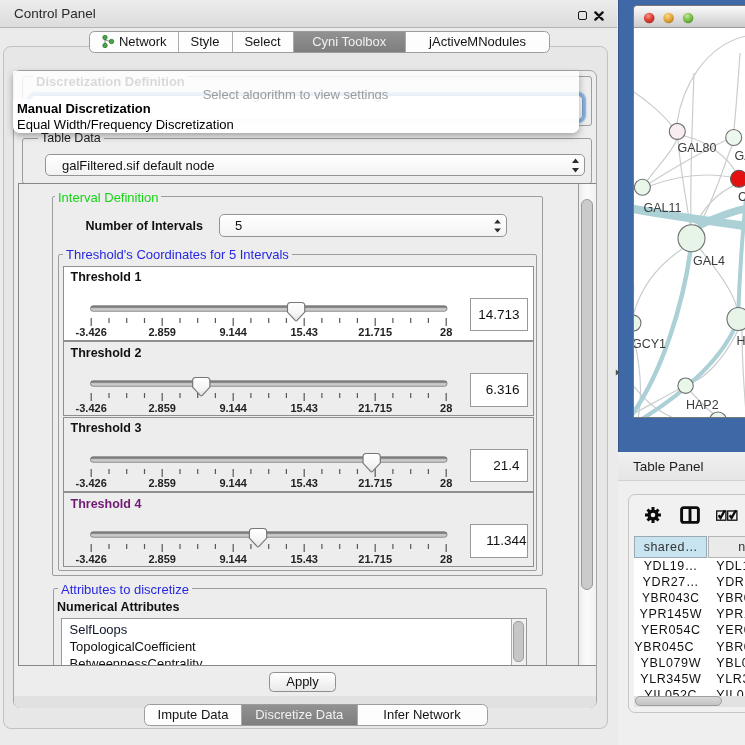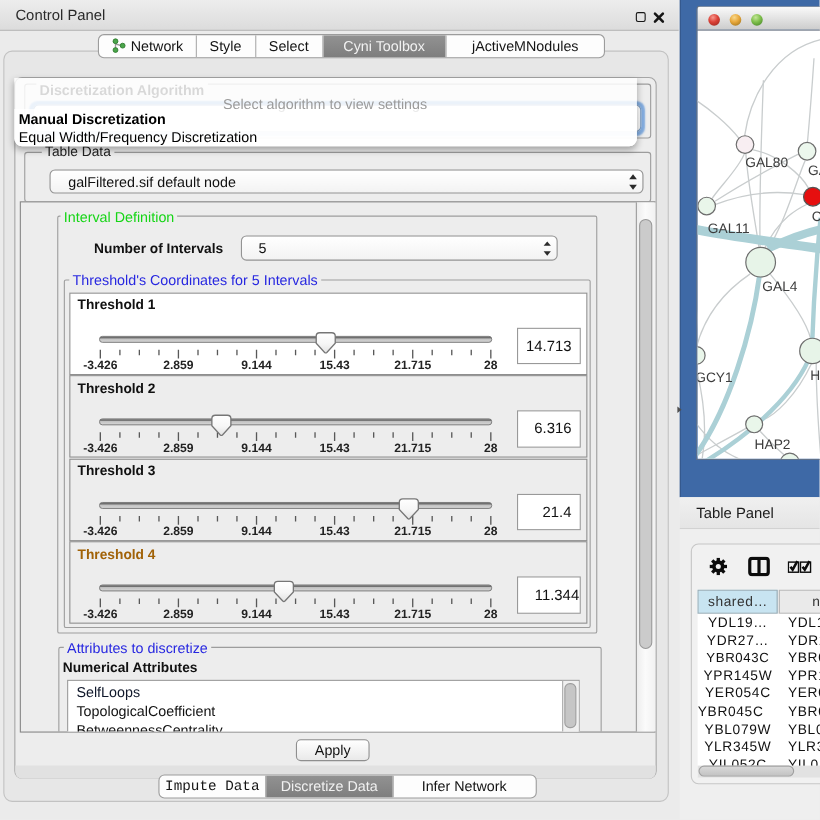--- a/index.html
+++ b/index.html
@@ -31,21 +31,21 @@
         <circle cx="4" cy="11.5" r="2.2" fill="#4aa54a" stroke="#2c7a2c" stroke-width="0.8"></circle>
         <circle cx="10.5" cy="7.5" r="2.2" fill="#4aa54a" stroke="#2c7a2c" stroke-width="0.8"></circle>
       </svg>Network</div>
   <div style="width:54px;">Style</div>
   <div style="width:61px;">Select</div>
   <div class="sel" style="width:112.5px;">Cyni Toolbox</div>
   <div style="width:144px;">jActiveMNodules</div>
 </div>
 
 <div class="grp" style="left:22px;top:75.5px;width:570px;height:50px;"></div>
-<div class="gtitle" style="left:33px;top:74px;font-size:13px;font-weight:bold;color:#111;">Discretization Algorithm</div>
+<div class="gtitle" style="left:33px;top:74px;font-size:13px;font-weight:bold;color:#111;">Discretization Definition</div>
 <div class="cb" style="left:30px;top:95px;width:553px;height:25px;box-shadow:0 0 1.5px 2.8px rgba(110,160,220,0.85);border-color:#7a9cc4;"></div>
 <div class="grp" style="left:22px;top:137.5px;width:570px;height:46.5px;"></div>
 <div class="gtitle" style="left:38px;top:131px;font-size:12.5px;color:#222;">Table Data</div>
 <div class="cb" style="left:45px;top:153.5px;width:540px;height:22.5px;">
   <div class="abs" style="left:16px;top:0;height:22.5px;line-height:22px;font-size:13px;color:#111;">galFiltered.sif default node</div>
   <svg class="abs" style="right:3.5px;top:3.5px;" width="11" height="15" viewBox="0 0 11 15">
       <path d="M5.5 0.5 L9 5 L2 5 Z" fill="#2b2b2b"></path>
       <path d="M5.5 14.5 L9 10 L2 10 Z" fill="#2b2b2b"></path>
     </svg>
 </div>
@@ -143,21 +143,21 @@
         </svg>
         <div class="abs" style="left:-2.8px;top:59.5px;width:60px;text-align:center;font-size:11px;font-weight:bold;color:#222;">-3.426</div>
         <div class="abs" style="left:68.2px;top:59.5px;width:60px;text-align:center;font-size:11px;font-weight:bold;color:#222;">2.859</div>
         <div class="abs" style="left:139.2px;top:59.5px;width:60px;text-align:center;font-size:11px;font-weight:bold;color:#222;">9.144</div>
         <div class="abs" style="left:210.2px;top:59.5px;width:60px;text-align:center;font-size:11px;font-weight:bold;color:#222;">15.43</div>
         <div class="abs" style="left:281.2px;top:59.5px;width:60px;text-align:center;font-size:11px;font-weight:bold;color:#222;">21.715</div>
         <div class="abs" style="left:352.2px;top:59.5px;width:60px;text-align:center;font-size:11px;font-weight:bold;color:#222;">28</div>
         <div class="abs" style="left:406px;top:31px;width:57.5px;height:33.5px;background:#fff;border:1px solid #999;font-size:13.5px;color:#111;line-height:32px;text-align:right;padding-right:7px;">21.4</div>
       </div>
 <div class="abs" style="left:44.5px;top:308.0px;width:470.5px;height:75px;border:1px solid #8f8f8f;background:#ededed;">
-        <div class="abs" style="left:6.5px;top:3.5px;font-size:12.5px;font-weight:bold;color:#a16207;">Threshold 4</div>
+        <div class="abs" style="left:6.5px;top:3.5px;font-size:12.5px;font-weight:bold;color:#701a75;">Threshold 4</div>
         <svg class="abs" style="left:0;top:0;" width="470" height="75" viewBox="0 0 470 75">
           <defs>
             <linearGradient id="tg4" x1="0" y1="0" x2="0" y2="1">
               <stop offset="0" stop-color="#9a9a9a"></stop>
               <stop offset="0.45" stop-color="#c2c2c2"></stop>
               <stop offset="1" stop-color="#d8d8d8"></stop>
             </linearGradient>
             <linearGradient id="th4" x1="0" y1="0" x2="0" y2="1">
               <stop offset="0" stop-color="#ffffff"></stop>
               <stop offset="0.55" stop-color="#f6f6f6"></stop>
@@ -190,21 +190,21 @@
 </div>
 </div>
   </div>
 
 <div class="abs" style="left:577.5px;top:184px;width:18px;height:481px;background:linear-gradient(90deg,#ededed,#fbfbfb 45%,#f1f1f1);border-left:1px solid #9a9a9a;">
 <div class="abs" style="left:2.2px;top:15px;width:12.5px;height:391px;background:#cbcbcb;border:1px solid #999;border-radius:6.5px;"></div>
 </div>
 
 <div class="abs" style="left:269px;top:672px;width:67px;height:19.5px;background:linear-gradient(#ffffff,#e9e9e9);border:1px solid #8f8f8f;border-radius:4.5px;font-size:13px;color:#111;text-align:center;line-height:18px;">Apply</div>
 <div class="seg" style="left:144px;top:703.5px;height:22.5px;">
-  <div style="width:96px;font-family:Liberation Mono, monospace;">Impute Data</div>
+  <div style="width:96px;">Impute Data</div>
   <div class="sel" style="width:115.5px;">Discretize Data</div>
   <div style="width:130px;">Infer Network</div>
 </div>
 
 <div class="abs" style="left:618px;top:0;width:127px;height:452px;background:#3e69a6;border-left:1px solid #35588c;"></div>
 <div class="abs" style="left:632.5px;top:5px;width:113px;height:412.5px;border:1px solid #787878;border-right:none;border-radius:4px 0 0 0;overflow:hidden;">
   <div class="abs" style="left:0;top:0;width:113px;height:21.5px;background:linear-gradient(#fafafa,#cccccc);border-bottom:1px solid #9a9a9a;"></div>
   <svg class="abs" style="left:5px;top:6px;" width="65" height="12" viewBox="0 0 65 12">
     <defs>
       <radialGradient id="rl" cx="0.4" cy="0.3" r="0.8">

